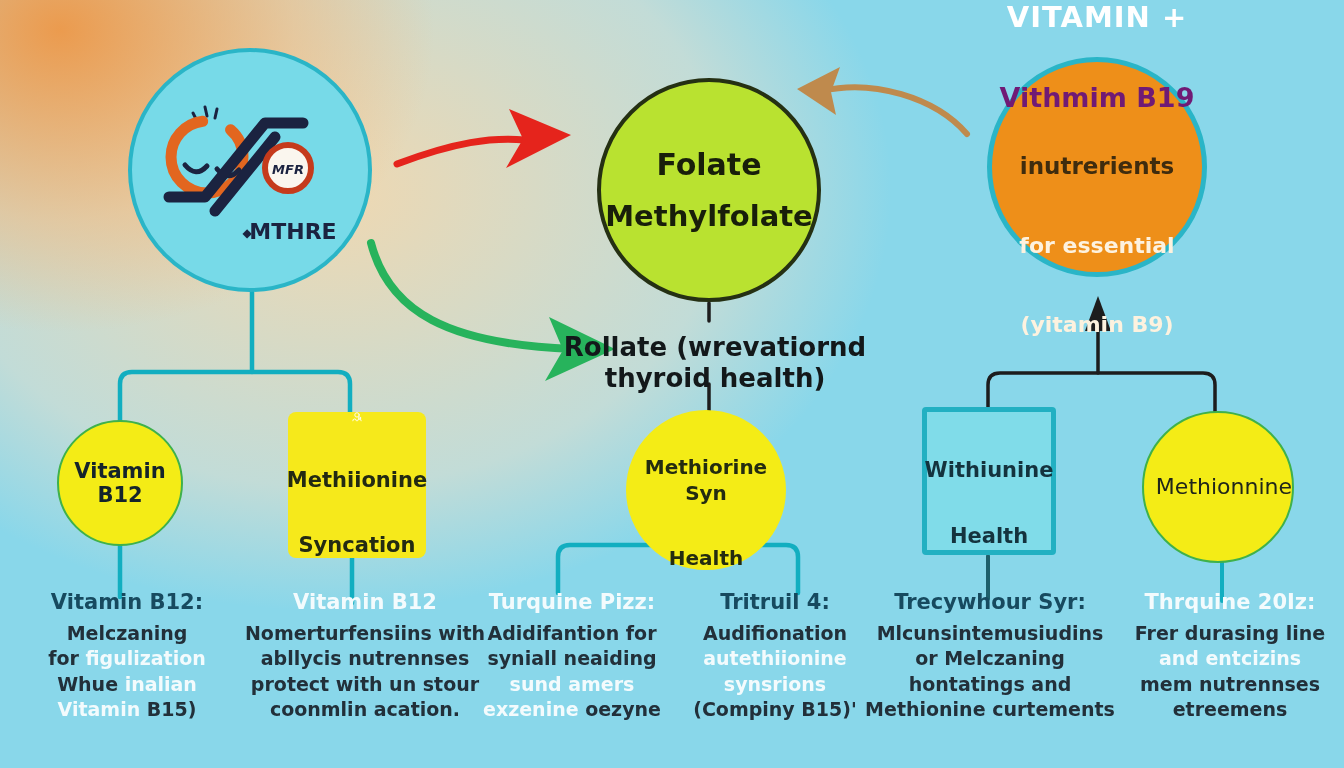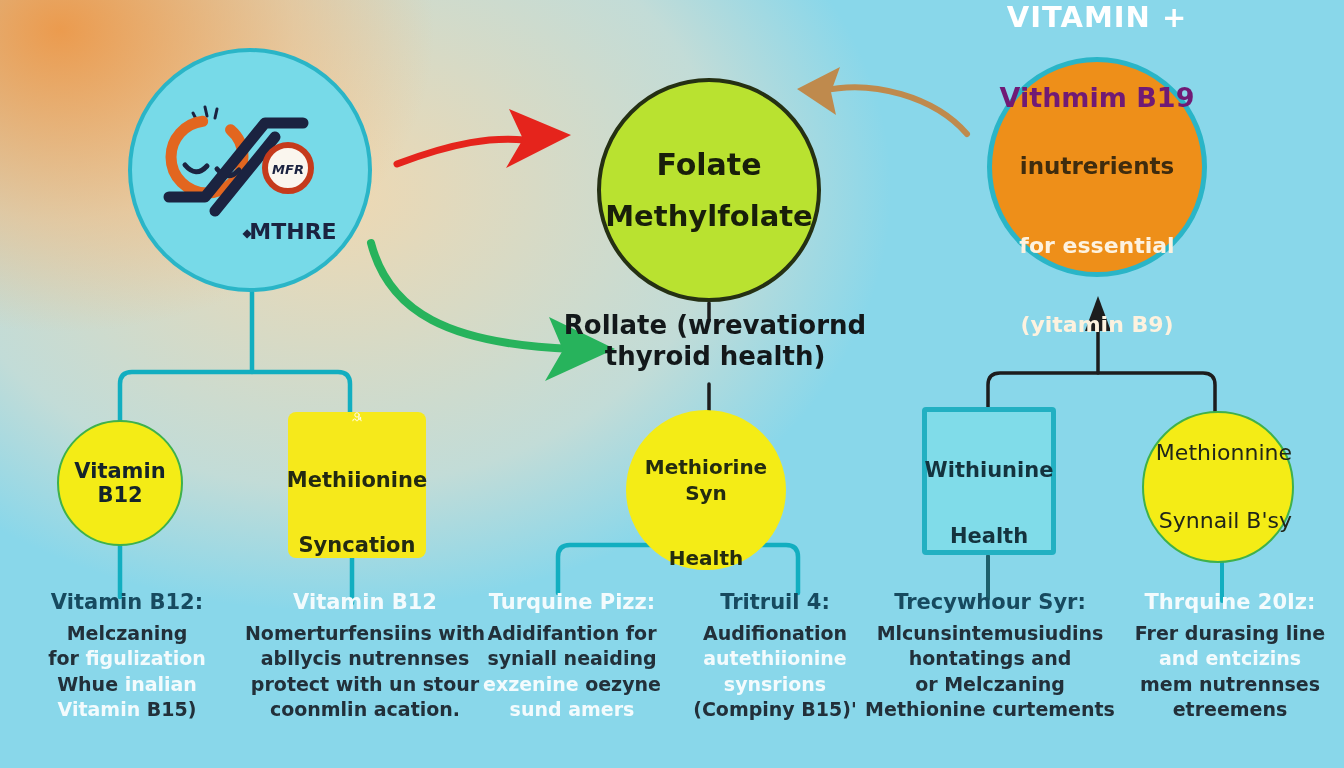--- a/index.html
+++ b/index.html
@@ -16,21 +16,21 @@
   .circle{border-radius:50%;}
   .big-circle{left:128px;top:48px;width:244px;height:244px;background:#77dae8;border:4px solid #2ab5c7;}
   .green-circle{left:597px;top:78px;width:224px;height:224px;background:#b9e230;border:4px solid #253013;gap:17px;}
   .green-circle .l1{font-size:30px;font-weight:bold;color:#181f0a;}
   .green-circle .l2{font-size:29px;font-weight:bold;color:#181f0a;}
   .orange-circle{left:987px;top:57px;width:220px;height:220px;background:#ee8f19;border:5px solid #2ab5c7;padding-top:6px;}
   .orange-circle .v1{font-size:29px;font-weight:bold;color:#fff;letter-spacing:1px;margin-bottom:9px;}
   .orange-circle .v2{font-size:27px;font-weight:bold;color:#701a75;}
   .orange-circle .v3{font-size:23px;font-weight:bold;color:#3f2c0e;line-height:1.25;}
   .orange-circle .v4,.orange-circle .v5{font-size:22px;font-weight:bold;color:#fdf2df;line-height:1.3;margin-top:12px;}
-  .caption{position:absolute;left:555px;top:310px;width:320px;text-align:center;font-size:26px;font-weight:bold;color:#13181a;line-height:1.2;}
+  .caption{position:absolute;left:555px;top:332px;width:320px;text-align:center;font-size:26px;font-weight:bold;color:#13181a;line-height:1.2;}
   .sm-yellow-circle{left:57px;top:420px;width:126px;height:126px;background:#f4ec16;border:2px solid #3fb14b;font-size:21px;font-weight:bold;color:#15242b;}
   .yellow-box{left:288px;top:412px;width:138px;height:146px;background:#f6e91b;border-radius:8px;font-size:21px;font-weight:bold;color:#232a12;line-height:1.25;}
   .mid-yellow-circle{left:626px;top:410px;width:160px;height:160px;background:#f4ec16;font-size:20px;font-weight:bold;color:#242c10;line-height:1.3;}
   .blue-box{left:922px;top:407px;width:134px;height:148px;background:#80dce9;border:5px solid #22b0c2;border-radius:4px;font-size:21px;font-weight:bold;color:#14333e;line-height:1.3;}
   .rt-yellow-circle{left:1142px;top:411px;width:152px;height:152px;background:#f4ec16;border:2px solid #3fb14b;font-size:22px;font-weight:normal;color:#20261a;line-height:1.3;align-items:flex-end;}
   .node .icon{margin-bottom:6px;}
   .col{position:absolute;width:260px;top:590px;text-align:center;}
   .col-head{font-size:21px;font-weight:bold;margin-bottom:7px;}
   .col-head[data-tone="dark"]{color:#174a5f;}
   .col-head[data-tone="white"]{color:#f3fbfd;}
@@ -151,56 +151,55 @@
       <circle cx="31" cy="33" r="20" stroke-width="6.5" stroke-dasharray="104 22" transform="rotate(-122 31 33)"></circle>
       <path d="M31,6 L31,26" stroke-width="6.5"></path>
       <circle cx="41" cy="36" r="4" fill="#ffffff" stroke="none"></circle>
     </svg>
     <div>Withiunine</div>
     <div>Health</div>
   </div>
 
   <div class="node circle rt-yellow-circle">
     <div>Methionnine</div>
-    <div>Synnail B'sy</div>
   </div>
 
   <div class="col" style="left:-3px">
       <div class="col-head" data-tone="dark">Vitamin B12:</div>
       <div class="col-line"><span data-tone="dark">Melczaning</span></div>
       <div class="col-line"><span data-tone="dark">for </span><span data-tone="white">figulization</span></div>
       <div class="col-line"><span data-tone="dark">Whue </span><span data-tone="white">inalian</span></div>
       <div class="col-line"><span data-tone="white">Vitamin </span><span data-tone="dark">B15)</span></div>
     </div>
   <div class="col" style="left:235px">
       <div class="col-head" data-tone="white">Vitamin B12</div>
       <div class="col-line"><span data-tone="dark">Nomerturfensiins with</span></div>
       <div class="col-line"><span data-tone="dark">abllycis nutrennses</span></div>
       <div class="col-line"><span data-tone="dark">protect with un stour</span></div>
       <div class="col-line"><span data-tone="dark">coonmlin acation.</span></div>
     </div>
   <div class="col" style="left:442px">
       <div class="col-head" data-tone="white">Turquine Pizz:</div>
       <div class="col-line"><span data-tone="dark">Adidifantion for</span></div>
       <div class="col-line"><span data-tone="dark">syniall neaiding</span></div>
+      <div class="col-line"><span data-tone="white">sund amers</span></div>
       <div class="col-line"><span data-tone="white">exzenine </span><span data-tone="dark">oezyne</span></div>
-      <div class="col-line"><span data-tone="white">sund amers</span></div>
     </div>
   <div class="col" style="left:645px">
       <div class="col-head" data-tone="dark">Tritruil 4:</div>
       <div class="col-line"><span data-tone="dark">Audifionation</span></div>
       <div class="col-line"><span data-tone="white">autethiionine</span></div>
       <div class="col-line"><span data-tone="white">synsrions</span></div>
       <div class="col-line"><span data-tone="dark">(Compiny B15)'</span></div>
     </div>
   <div class="col" style="left:860px">
       <div class="col-head" data-tone="dark">Trecywhour Syr:</div>
       <div class="col-line"><span data-tone="dark">Mlcunsintemusiudins</span></div>
+      <div class="col-line"><span data-tone="dark">or Melczaning</span></div>
       <div class="col-line"><span data-tone="dark">hontatings and</span></div>
-      <div class="col-line"><span data-tone="dark">or Melczaning</span></div>
       <div class="col-line"><span data-tone="dark">Methionine curtements</span></div>
     </div>
   <div class="col" style="left:1100px">
       <div class="col-head" data-tone="white">Thrquine 20Iz:</div>
       <div class="col-line"><span data-tone="dark">Frer durasing line</span></div>
       <div class="col-line"><span data-tone="white">and entcizins</span></div>
       <div class="col-line"><span data-tone="dark">mem nutrennses</span></div>
       <div class="col-line"><span data-tone="dark">etreemens</span></div>
     </div>
 

